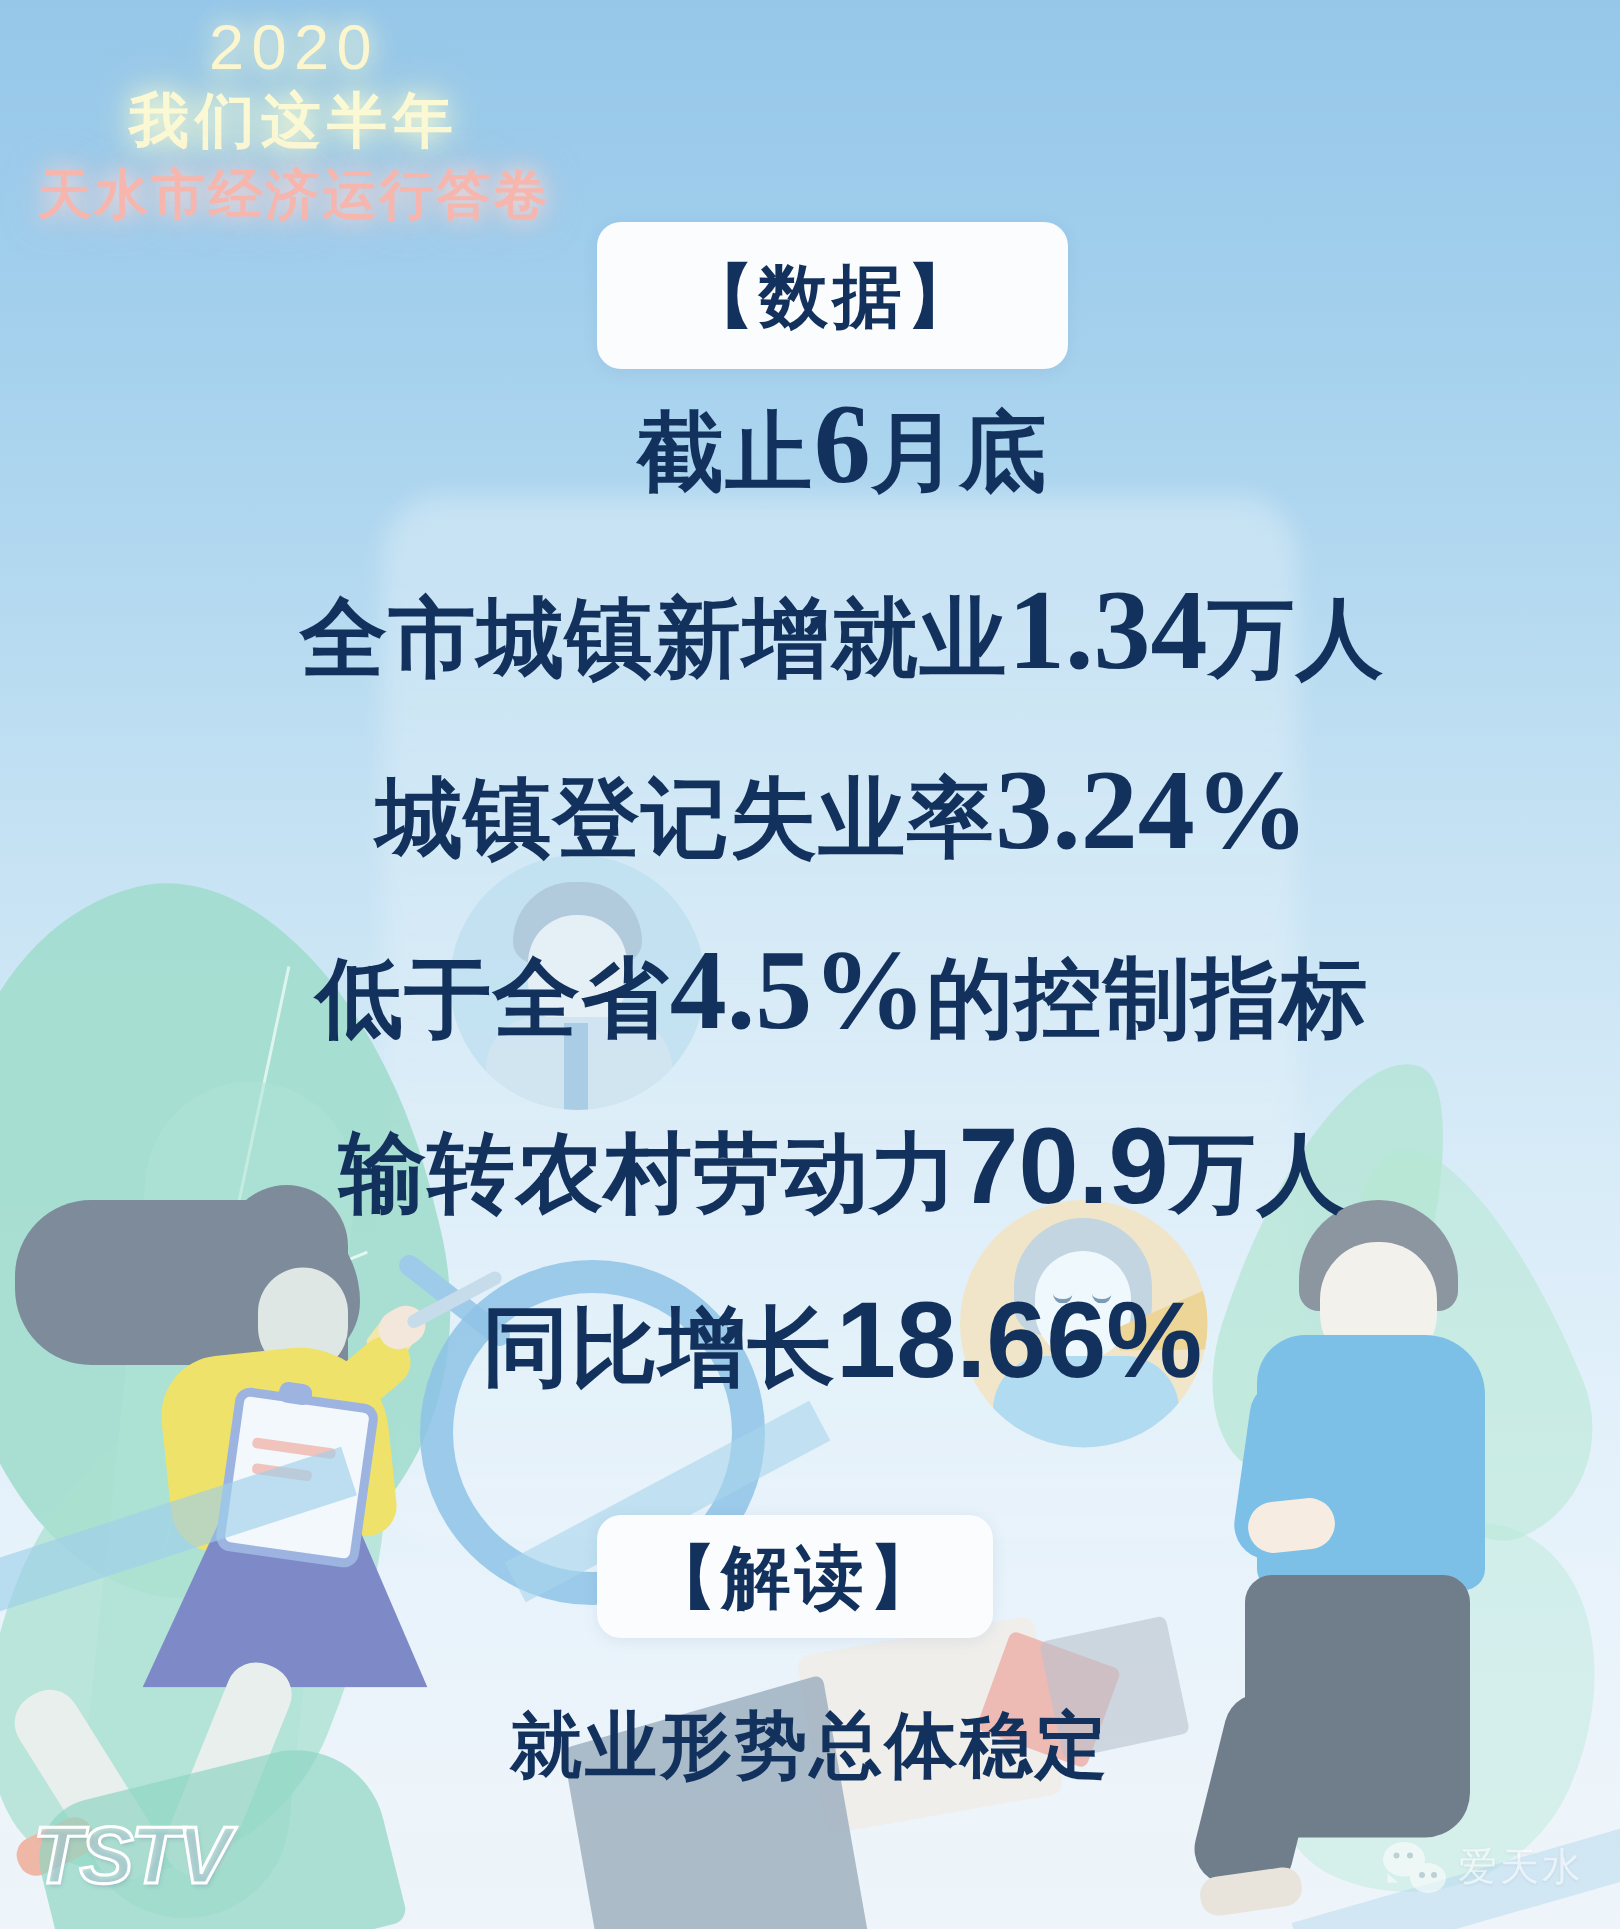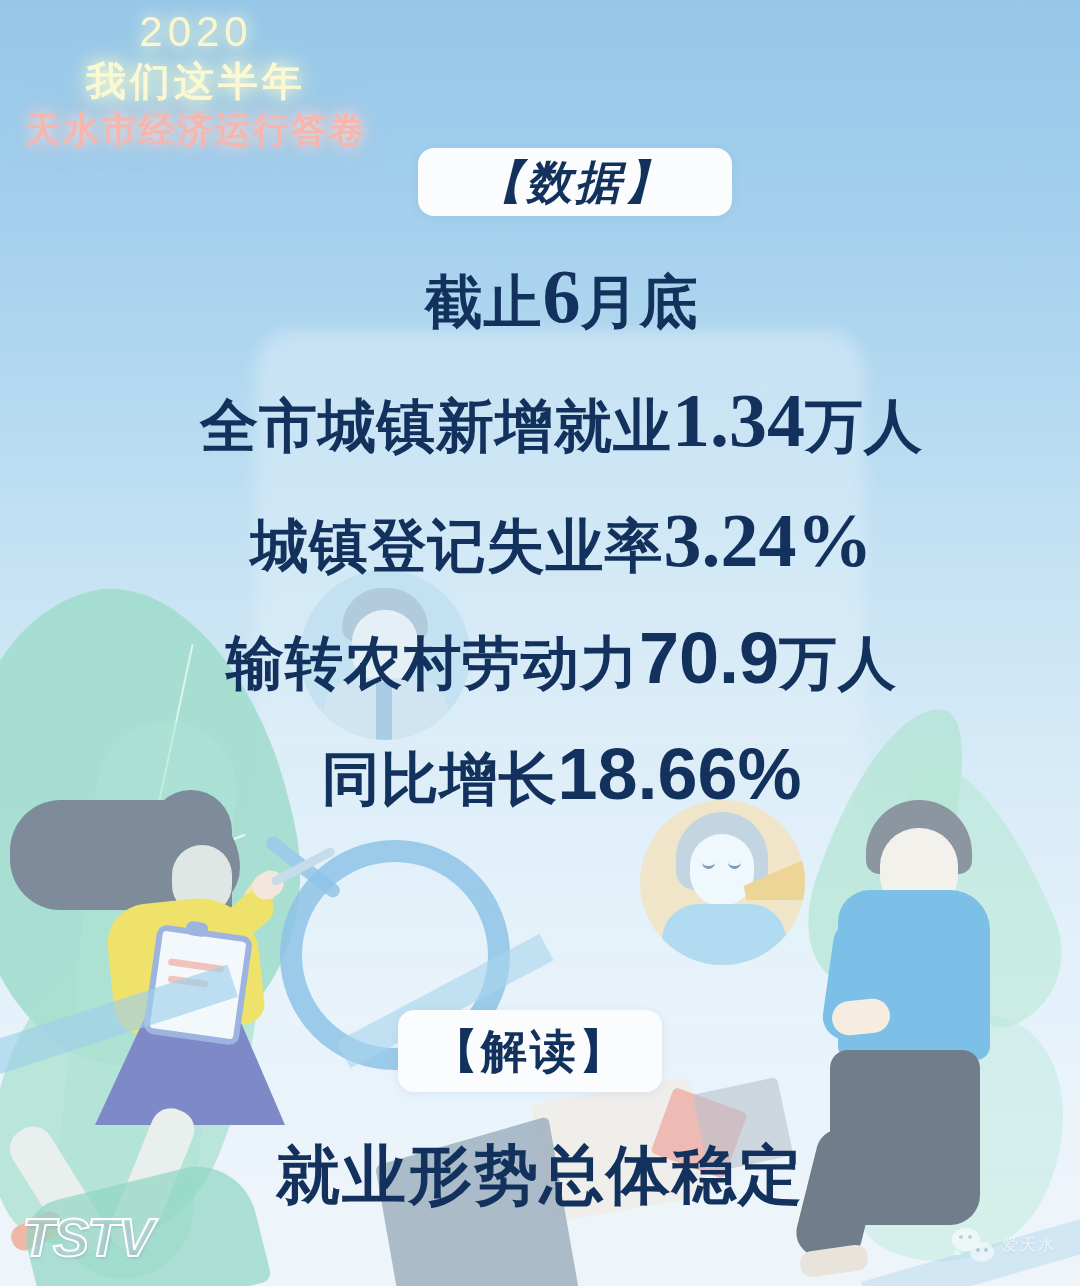--- a/index.html
+++ b/index.html
@@ -638,21 +638,21 @@
     justify-content: center;
     box-shadow: 0 2px 10px rgba(70,110,150,.10);
   }
   .badge-text {
     font-size: 46px;
     font-weight: 700;
     color: #12315c;
     letter-spacing: 3px;
     line-height: 1;
   }
-  #badge-data  { left: 418px; top: 148px; width: 314px; height: 68px; font-style: italic; }
+  #badge-data  { left: 398px; top: 148px; width: 314px; height: 98px; }
   #badge-read  { left: 398px; top: 1010px; width: 264px; height: 82px; }
 
   
   .data-block {
     position: absolute;
     left: 0;
     top: 258px;
     width: 1080px;
     z-index: 8;
     text-align: center;
@@ -676,21 +676,21 @@
   #dl-5 { margin-top: 44px; }
 
   
   .interp {
     position: absolute;
     left: 0;
     top: 1132px;
     width: 1080px;
     text-align: center;
     z-index: 8;
-    font-size: 64px;
+    font-size: 48px;
     font-weight: 700;
     color: #12315c;
     letter-spacing: 2px;
   }
 
   
   .tstv {
     position: absolute;
     left: 22px;
     bottom: 18px;
@@ -739,21 +739,21 @@
     width: 24px; height: 20px;
     background: #ffffff;
     border-radius: 50%;
   }
   .wdot { position: absolute; width: 4px; height: 4px; background: #a9b8c4; border-radius: 50%; }
   .wd1 { left: 7px; top: 7px; }
   .wd2 { left: 16px; top: 7px; }
   .wd3 { right: 14px; bottom: 10px; }
   .wd4 { right: 6px; bottom: 10px; }
   .wechat-text {
-    font-size: 16px;
+    font-size: 26px;
     color: #ffffff;
     letter-spacing: 2px;
     text-shadow: 0 1px 2px rgba(150,170,190,.5);
   }
 </style>
 </head>
 <body>
 
 <div class="poster">
 
@@ -843,20 +843,23 @@
     </div>
 
     <div class="dline" id="dl-1">
       <span class="cn">全市城镇新增就业</span><span class="num">1.34</span><span class="cn">万人</span>
     </div>
 
     <div class="dline" id="dl-2">
       <span class="cn">城镇登记失业率</span><span class="num">3.24%</span><span class="cn"></span>
     </div>
 
+    <div class="dline" id="dl-3">
+      <span class="cn">低于全省</span><span class="num">4.5%</span><span class="cn">的控制指标</span>
+    </div>
 
     <div class="dline" id="dl-4">
       <span class="cn">输转农村劳动力</span><span class="num-sans">70.9</span><span class="cn">万人</span>
     </div>
 
     <div class="dline" id="dl-5">
       <span class="cn">同比增长</span><span class="num-sans">18.66%</span><span class="cn"></span>
     </div>
 
   </div>

